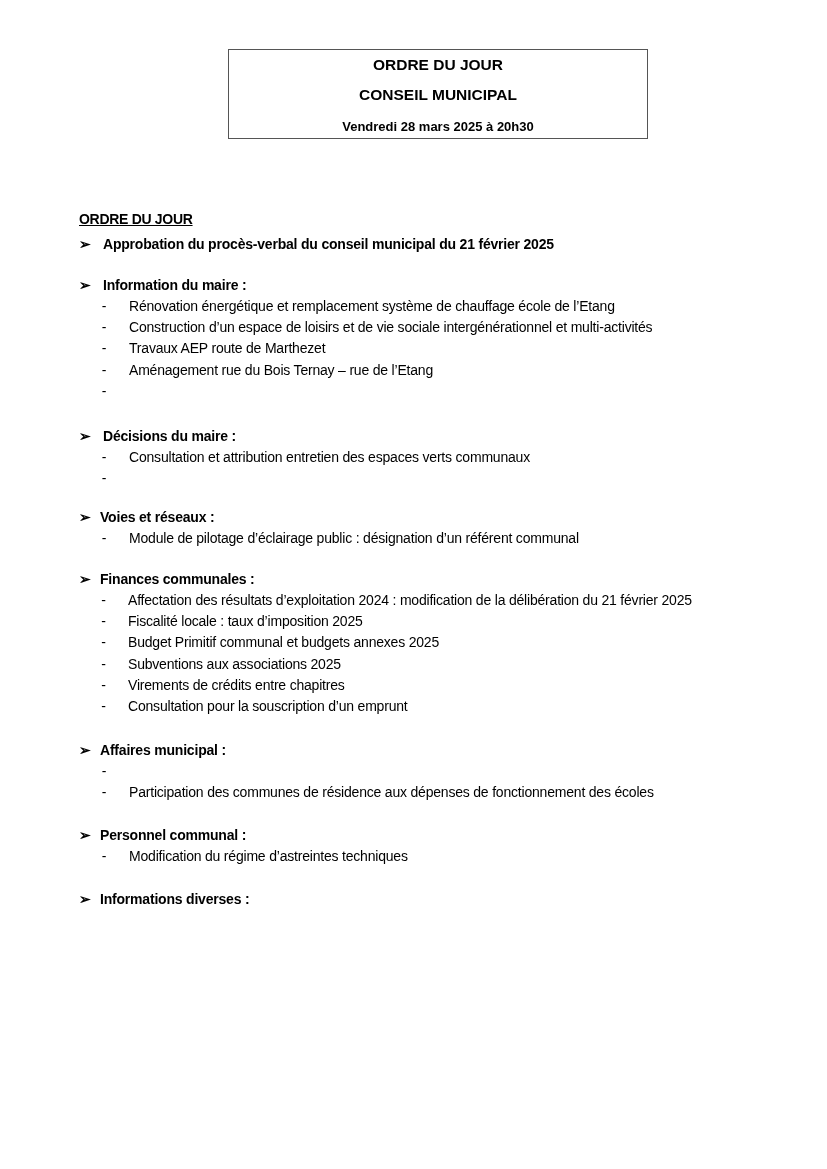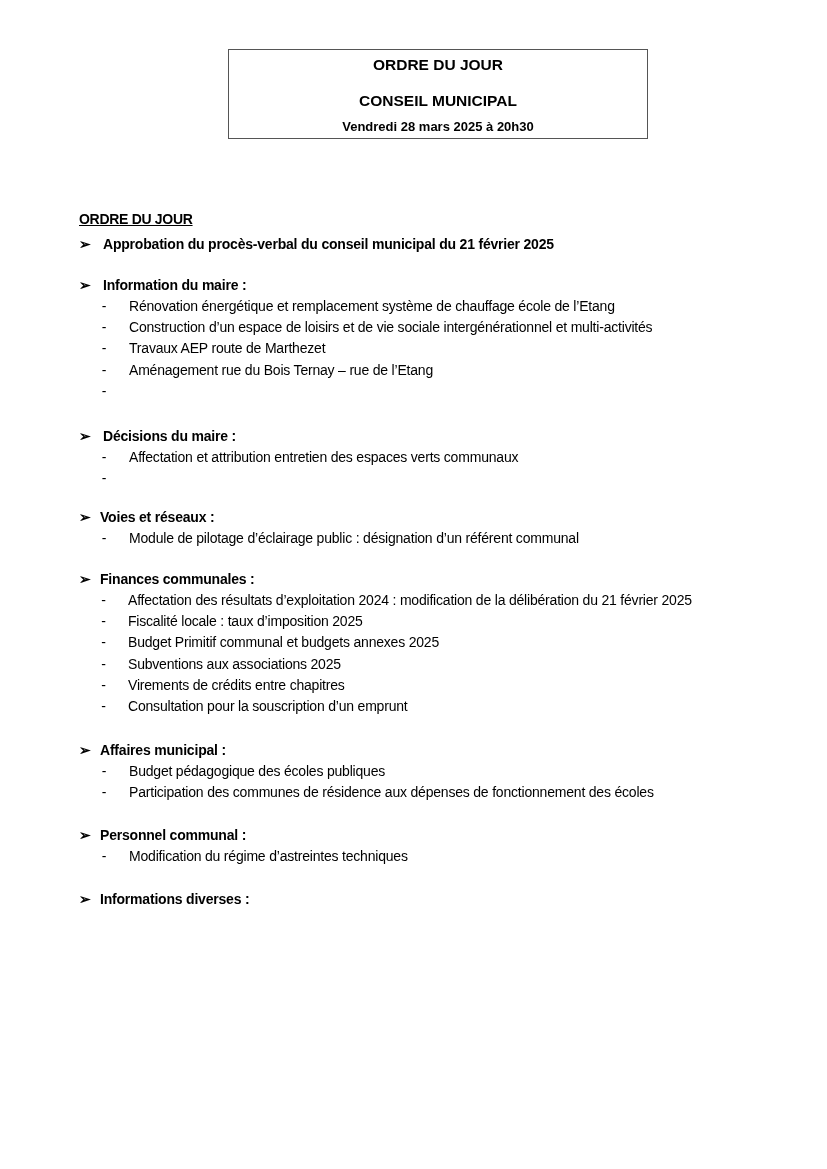--- a/index.html
+++ b/index.html
@@ -2,21 +2,21 @@
 <html><head>
   <meta charset="utf-8">
   <style>
     html, body { margin: 0; padding: 0; background: #ffffff; }
     body { width: 827px; height: 1169px; position: relative; overflow: hidden;
            font-family: "Liberation Sans", sans-serif; color: #000; }
     .title-box { position: absolute; left: 228px; top: 49px; width: 420px; height: 90px;
                  border: 1px solid #555; box-sizing: border-box; text-align: center; }
     .title-line { position: absolute; left: 0; right: 0; font-weight: bold; font-size: 15.5px; }
     .title-line.l1 { top: 6px; }
-    .title-line.l2 { top: 42px; }
+    .title-line.l2 { top: 36px; }
     .title-line.l3 { top: 69px; font-size: 13px; }
     .heading { position: absolute; left: 79px; top: 211px; font-weight: bold; font-size: 14px;
                text-decoration: underline; letter-spacing: -0.3px; }
     .section { position: absolute; left: 79px; }
     .sec-head { display: flex; align-items: center; height: 21px; font-weight: bold; font-size: 14px; letter-spacing: -0.2px; }
     .arrow { width: 24px; font-size: 14px; display: inline-block; }
     .sec-items { margin: 0; padding: 0; list-style: none; }
     .sec-item { display: flex; align-items: center; height: 21.3px; font-size: 14px; letter-spacing: -0.2px; }
     .dash { width: 50px; text-align: center; display: inline-block; padding-left: 0px; box-sizing: border-box; }
   </style>
@@ -67,21 +67,21 @@
 </div>
 
 <div class="section" style="top:425px;">
   <div class="sec-head">
       <span class="arrow">➢</span>
       <span>Décisions du maire :</span>
     </div>
   <ul class="sec-items">
     <li class="sec-item">
         <span class="dash">-</span>
-        <span>Affectation et attribution entretien des espaces verts communaux</span>
+        <span>Consultation et attribution entretien des espaces verts communaux</span>
       </li>
     <li class="sec-item">
         <span class="dash">-</span>
       </li>
   </ul>
 </div>
 
 <div class="section" style="top:506px;">
   <div class="sec-head">
       <span class="arrow" style="width:21px">➢</span>
@@ -129,21 +129,20 @@
 </div>
 
 <div class="section" style="top:739px;">
   <div class="sec-head">
       <span class="arrow" style="width:21px">➢</span>
       <span>Affaires municipal :</span>
     </div>
   <ul class="sec-items">
     <li class="sec-item">
         <span class="dash">-</span>
-        <span>Budget pédagogique des écoles publiques</span>
       </li>
     <li class="sec-item">
         <span class="dash">-</span>
         <span>Participation des communes de résidence aux dépenses de fonctionnement des écoles</span>
       </li>
   </ul>
 </div>
 
 <div class="section" style="top:824px;">
   <div class="sec-head">

